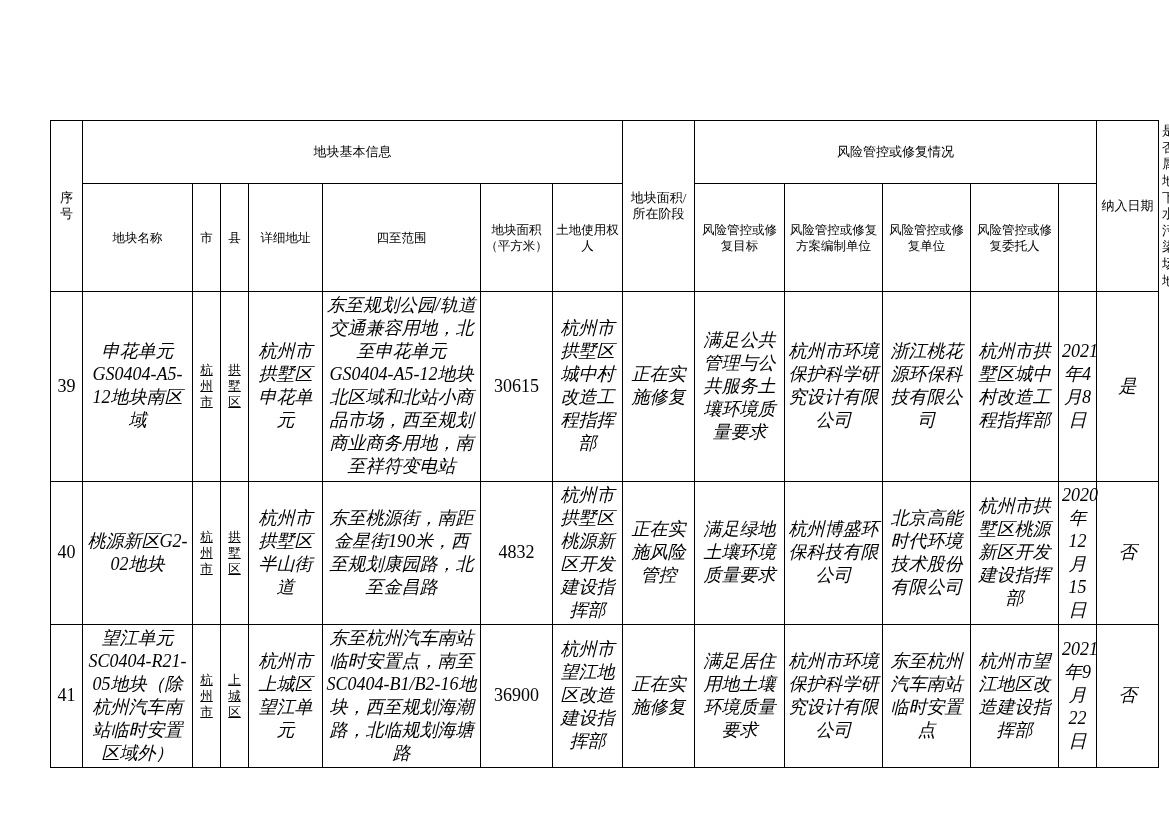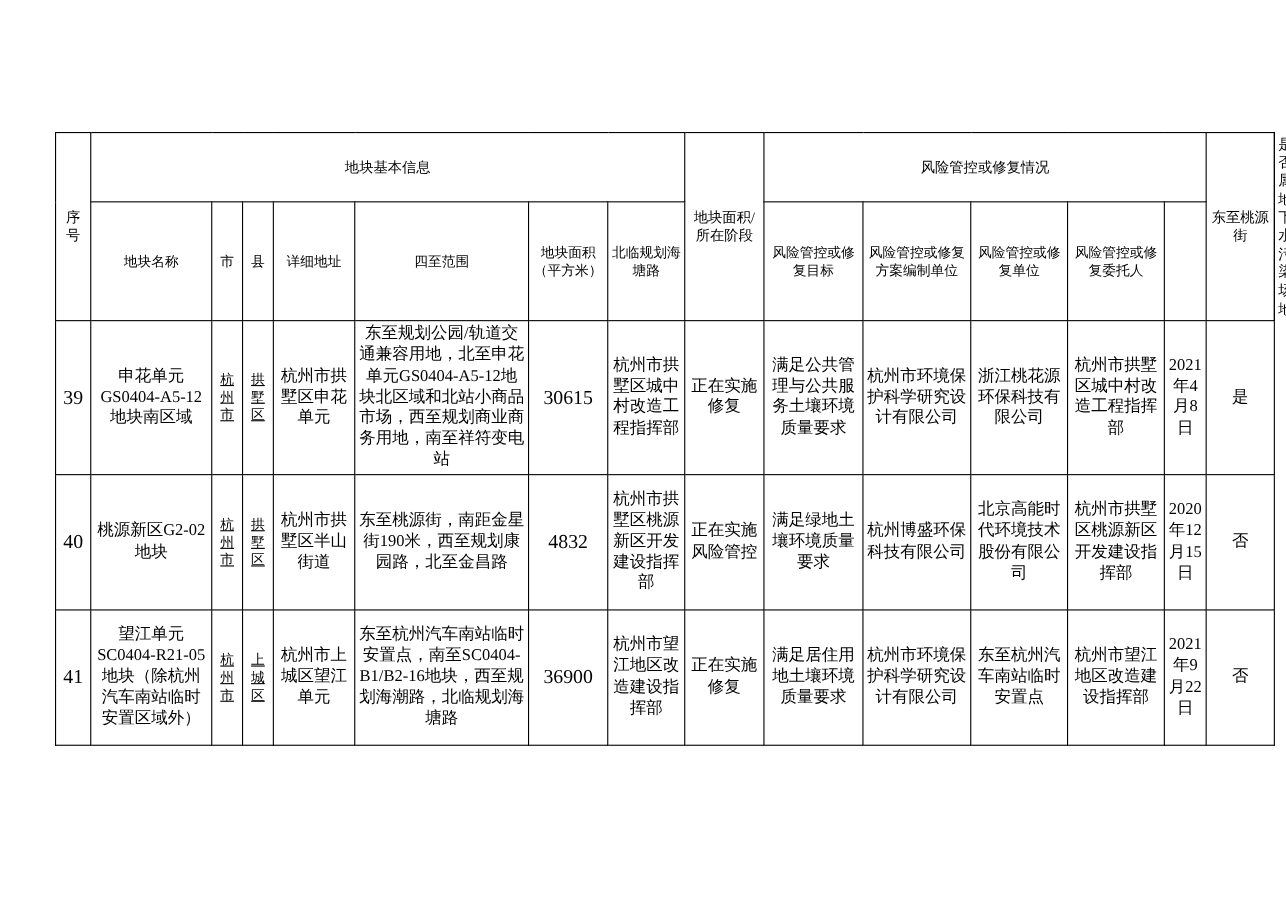--- a/index.html
+++ b/index.html
@@ -41,21 +41,22 @@
   }
   
   .hdr {
     font-size: 13px;
   }
   .hdr-small {
     font-size: 12.5px;
   }
   
   .cell {
-    font-size: 15px;
+    font-size: 18px;
+    font-style: italic;
   }
   .cell-num {
     font-size: 18px;
   }
   .vert {
     font-size: 12.5px;
     text-decoration: underline;
   }
   
   .r1 td { height: 132px; }
@@ -84,31 +85,31 @@
       <col style="width:88px">
       <col style="width:38px">
       <col style="width:62px">
     </colgroup>
     <thead>
       <tr class="tall-head">
         <th class="hdr" rowspan="2">序号</th>
         <th class="hdr" colspan="7">地块基本信息</th>
         <th class="hdr" rowspan="2">地块面积/所在阶段</th>
         <th class="hdr" colspan="5">风险管控或修复情况</th>
-        <th class="hdr" rowspan="2">东至桃源街</th>
+        <th class="hdr" rowspan="2">纳入日期</th>
         <th class="hdr" rowspan="2">是否属地下水污染场地</th>
       </tr>
       <tr>
         <th class="hdr-small">地块名称</th>
         <th class="hdr-small">市</th>
         <th class="hdr-small">县</th>
         <th class="hdr-small">详细地址</th>
         <th class="hdr-small">四至范围</th>
         <th class="hdr-small">地块面积（平方米）</th>
-        <th class="hdr-small">北临规划海塘路</th>
+        <th class="hdr-small">土地使用权人</th>
         <th class="hdr-small">风险管控或修复目标</th>
         <th class="hdr-small">风险管控或修复方案编制单位</th>
         <th class="hdr-small">风险管控或修复单位</th>
         <th class="hdr-small">风险管控或修复委托人</th>
       </tr>
     </thead>
     <tbody>
       <tr class="r1">
         <td class="cell-num">39</td>
         <td class="cell">申花单元GS0404-A5-12地块南区域</td>

